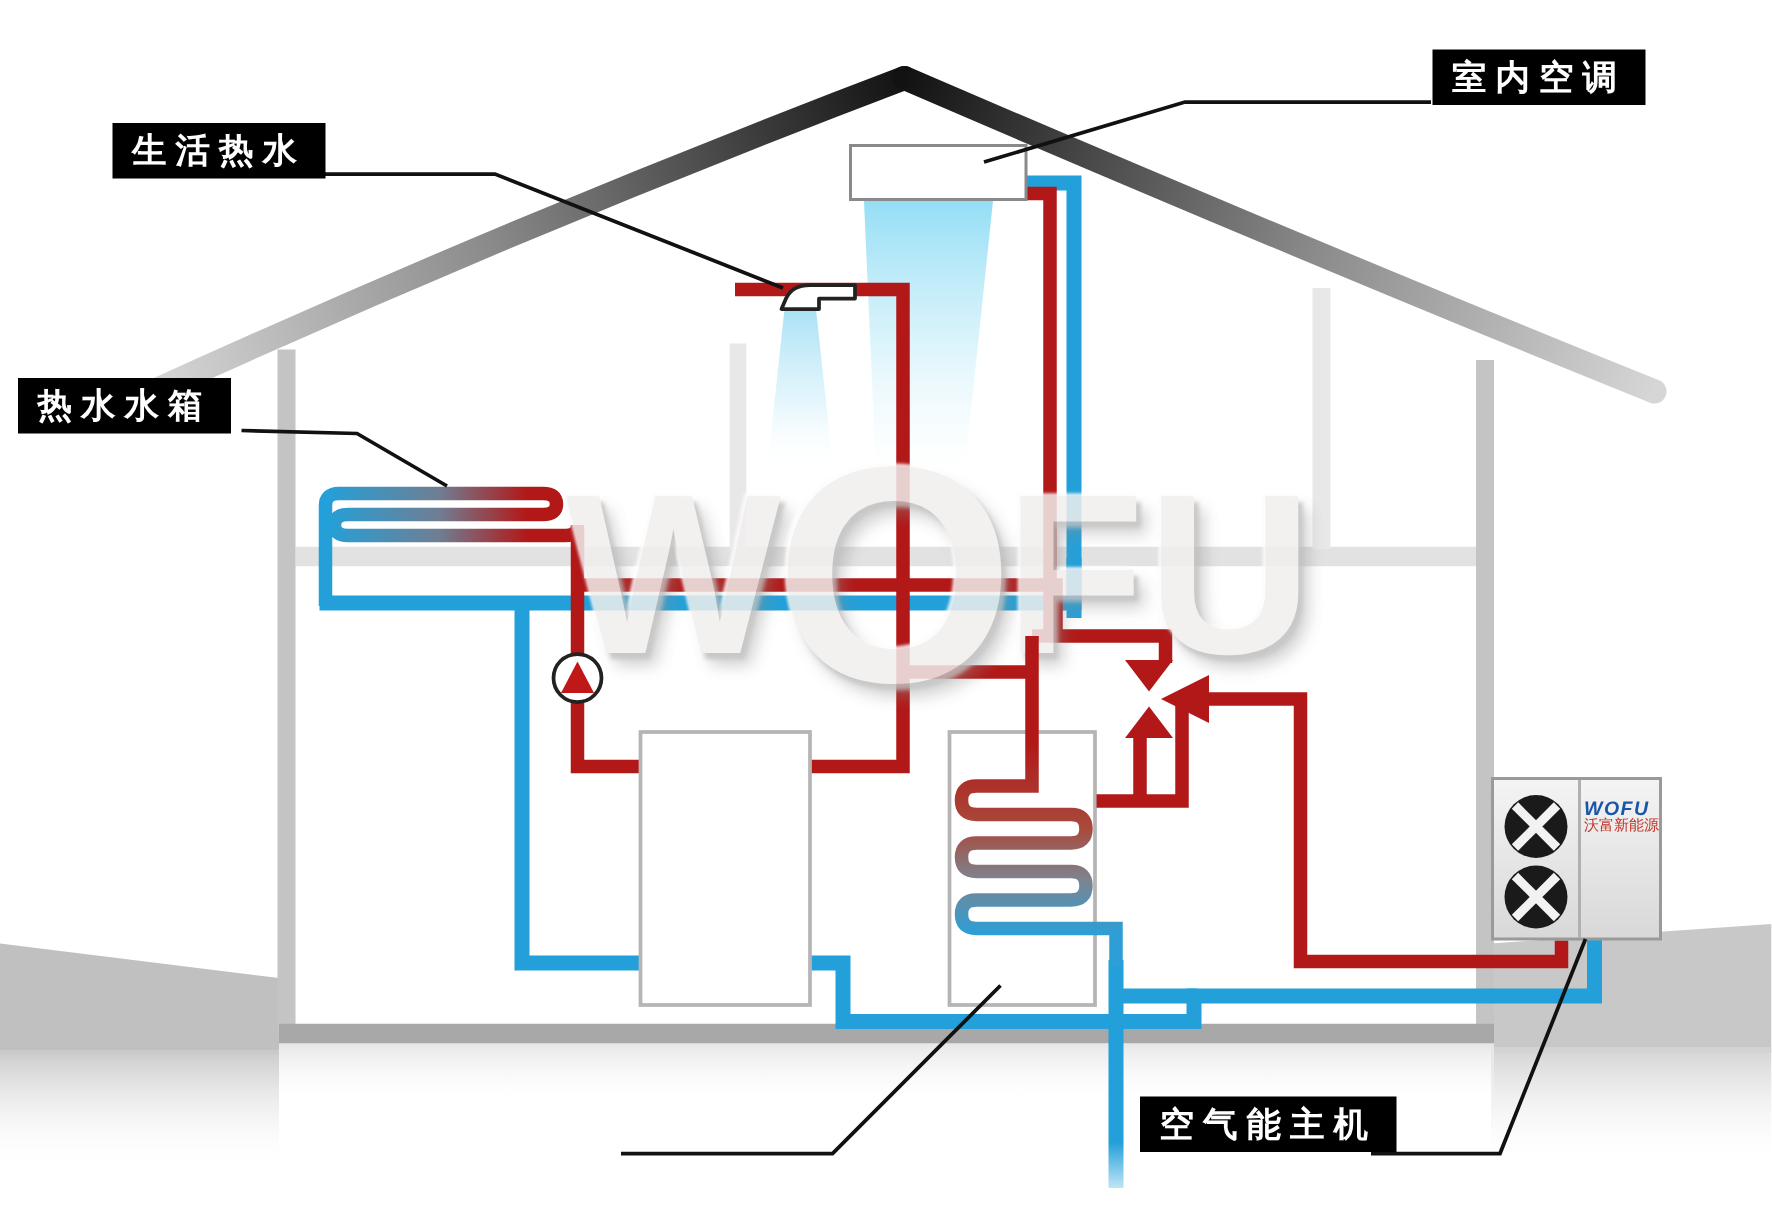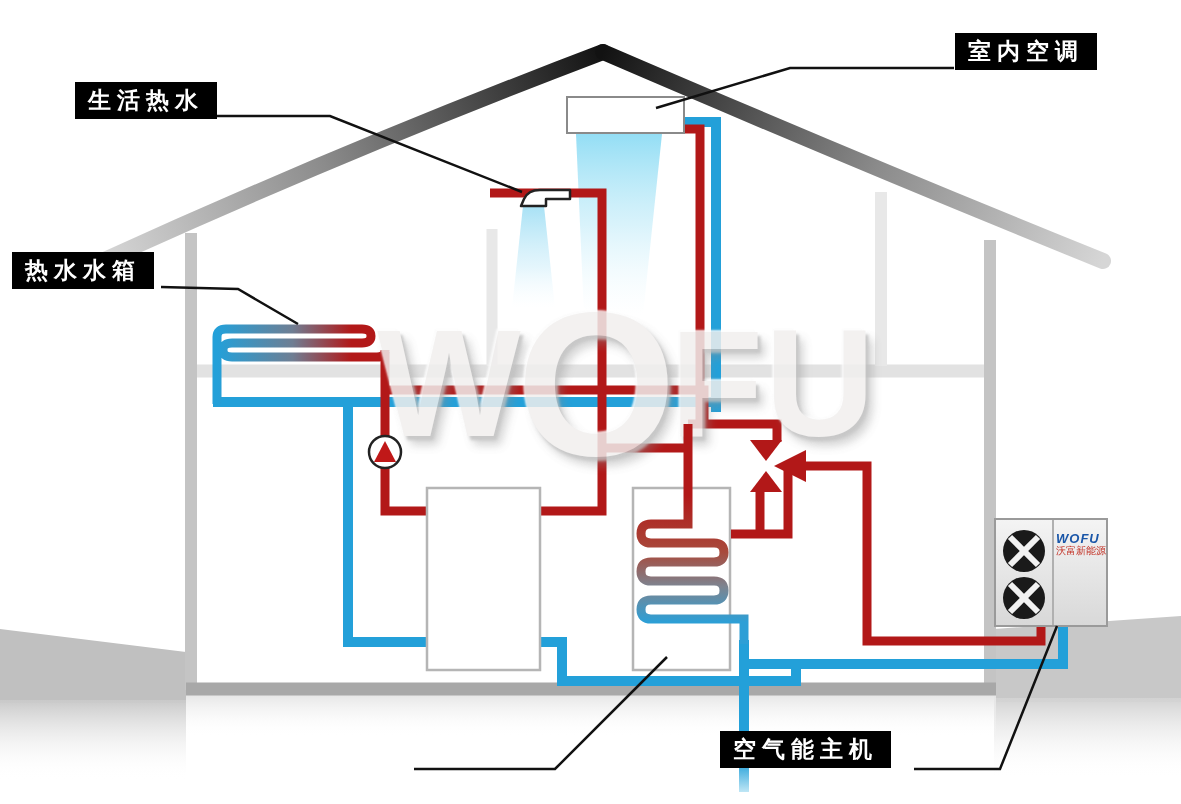--- a/index.html
+++ b/index.html
@@ -187,20 +187,20 @@
       <path d="M 954,68 L 790,68 L 656,108"></path>
       <path d="M 161,287 L 238,289 L 298,324"></path>
       <path d="M 414,769 L 555,769 L 667,657"></path>
       <path d="M 914,769 L 1000,769 L 1057,626"></path>
     </g>
   </svg>
 
   <div class="callout" style="left:955px;top:33px">室内空调</div>
   <div class="callout" style="left:75px;top:82px">生活热水</div>
   <div class="callout" style="left:12px;top:252px">热水水箱</div>
-  <div class="callout" style="left:720px;top:731px">空气能主机</div>
+  <div class="callout" style="left:760px;top:731px">空气能主机</div>
 
   <div class="hp-logo">
     <div class="l1" style="color: rgb(26, 86, 168);">WOFU</div>
     <div class="l2" style="color: rgb(194, 48, 36);">沃富新能源</div>
   </div>
 
 </div>
 
 </body></html>

